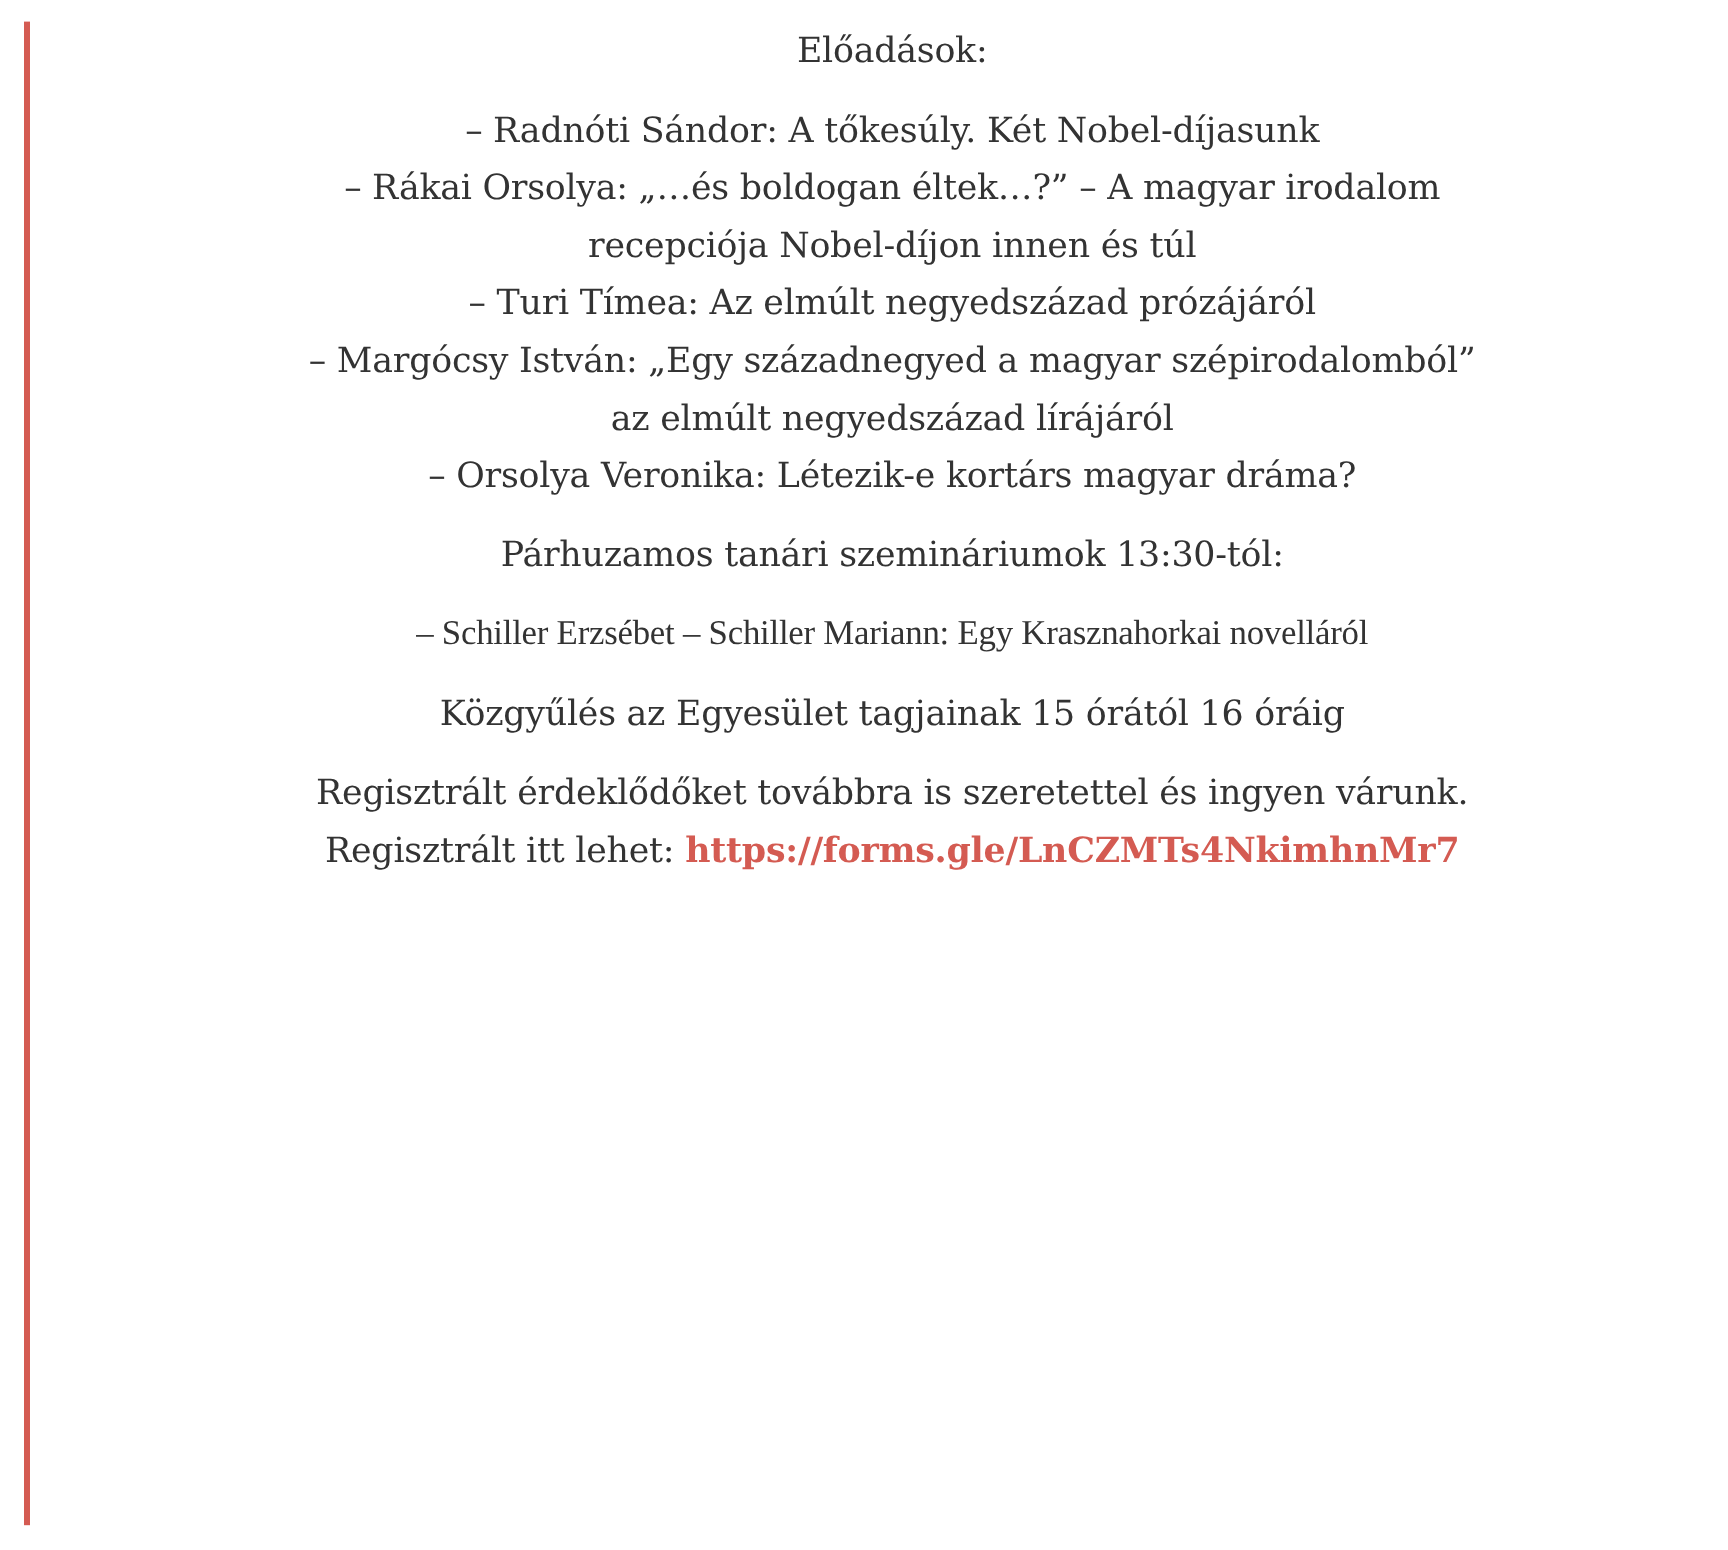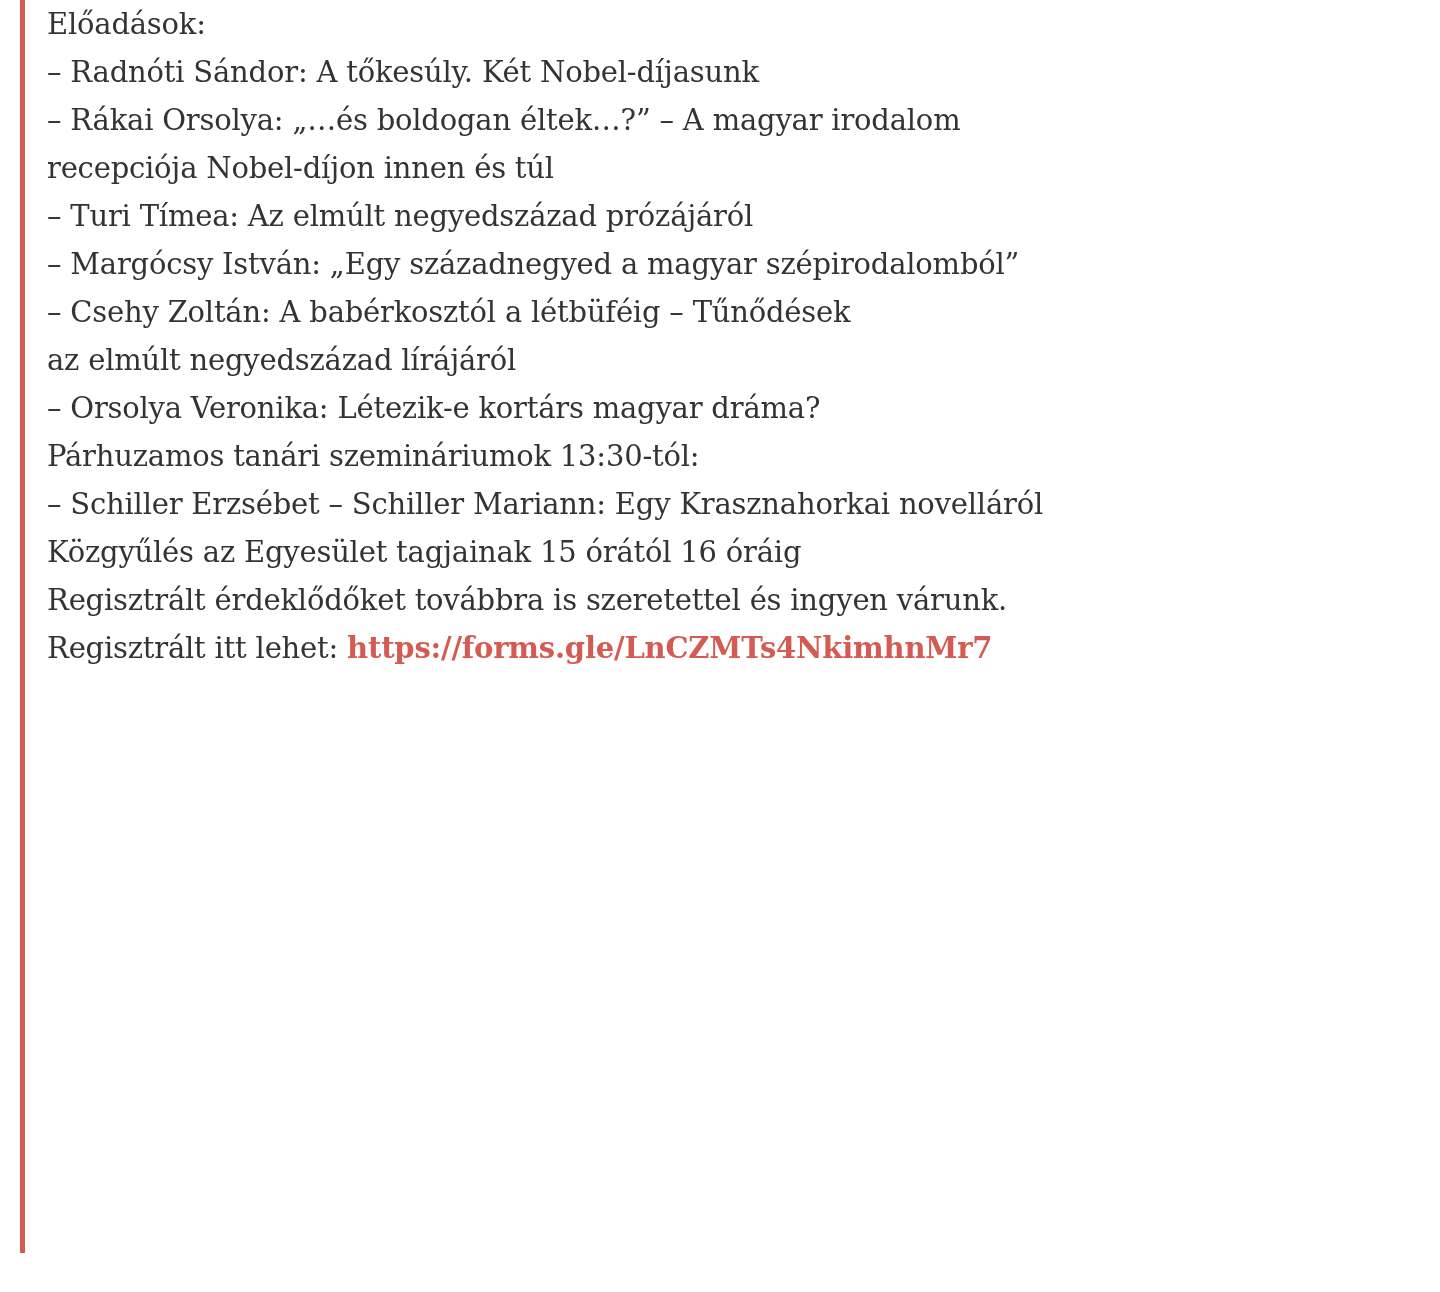--- a/index.html
+++ b/index.html
@@ -23,31 +23,31 @@
   }
   .redline {
     position: absolute;
     left: 0;
     top: 0;
     width: 5px;
     height: 1253px;
     background: #d45b52;
   }
   .quote p {
-    margin: 0;
+    margin: 18px;
     font-size: 29px;
     line-height: 48px;
-    text-align: left;
+    text-align: center;
     letter-spacing: -0.2px;
   }
   .line { display: block; }
   .title-para        { margin-top: 3px;  }
   .lectures-para     { margin-top: 100px; }
   .seminar-heading   { margin-top: 92px; }
-  .seminars-para     { margin-top: 98px; }
+  .seminars-para     { margin-top: 98px; font-family: Liberation Serif, serif; }
   .assembly-para     { margin-top: 96px; }
   .registration-para { margin-top: 48px; }
   a.reg-link {
     color: #d45b52;
     font-weight: bold;
     text-decoration: none;
     cursor: pointer;
   }
 </style>
 </head>
@@ -57,21 +57,20 @@
   <div class="redline" style="background: rgb(212, 91, 82);"></div>
 
   <p class="title-para">Előadások:</p>
 
   <p class="lectures-para">
     <span class="line">– Radnóti Sándor: A tőkesúly. Két Nobel-díjasunk</span>
     <span class="line">– Rákai Orsolya: „…és boldogan éltek…?” – A magyar irodalom</span>
     <span class="line">recepciója Nobel-díjon innen és túl</span>
     <span class="line">– Turi Tímea: Az elmúlt negyedszázad prózájáról</span>
     <span class="line">– Margócsy István: „Egy századnegyed a magyar szépirodalomból”</span>
-    <span class="line">– Csehy Zoltán: A babérkosztól a létbüféig – Tűnődések</span>
     <span class="line">az elmúlt negyedszázad lírájáról</span>
     <span class="line">– Orsolya Veronika: Létezik-e kortárs magyar dráma?</span>
   </p>
 
   <p class="seminar-heading">Párhuzamos tanári szemináriumok 13:30-tól:</p>
 
   <p class="seminars-para">
     <span class="line">– Schiller Erzsébet – Schiller Mariann: Egy Krasznahorkai novelláról</span>
   </p>
 

